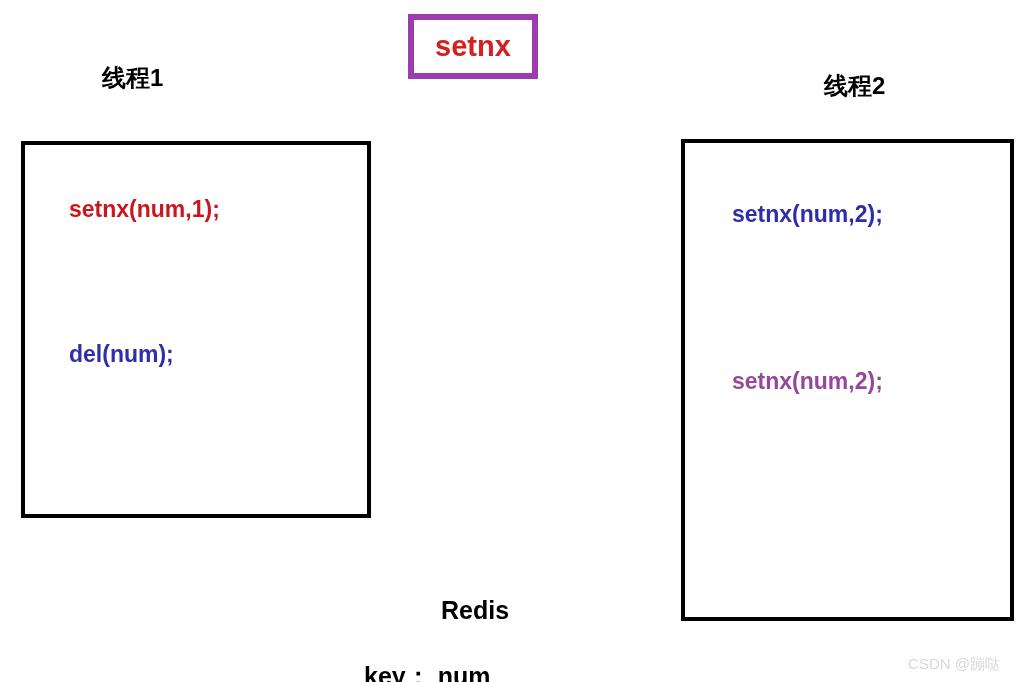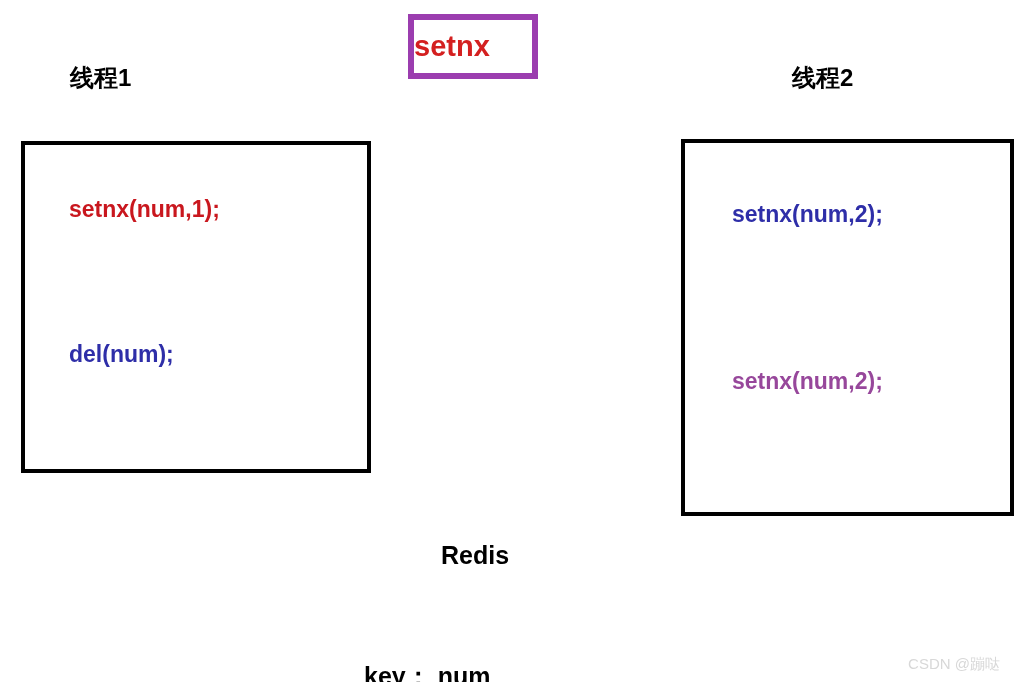--- a/index.html
+++ b/index.html
@@ -23,59 +23,60 @@
     position: absolute;
     left: 408px;
     top: 14px;
     width: 130px;
     height: 65px;
     box-sizing: border-box;
     border: 6px solid #9B3DAF;
     background: #ffffff;
     display: flex;
     align-items: center;
-    justify-content: flex-start;
+    justify-content: center;
   }
   .setnx-box .label {
     font-size: 29px;
     font-weight: 700;
     color: #D42020;
     letter-spacing: 0px;
     line-height: 1;
   }
 
   
   .thread-title {
     position: absolute;
     font-size: 24px;
     font-weight: 700;
     color: #000000;
     white-space: nowrap;
+    margin-left: 32px;
   }
   .thread-title.left  { left: 70px;  top: 62px; }
-  .thread-title.right { left: 792px; top: 62px; }
+  .thread-title.right { left: 792px; top: 70px; }
 
   
   .thread-box {
     position: absolute;
     box-sizing: border-box;
     border: 4px solid #000000;
     background: #ffffff;
   }
   .thread-box.left {
     left: 21px;
     top: 141px;
     width: 350px;
-    height: 332px;
+    height: 377px;
   }
   .thread-box.right {
     left: 681px;
     top: 139px;
     width: 333px;
-    height: 377px;
+    height: 482px;
   }
 
   
   .stmt {
     position: absolute;
     font-size: 23px;
     font-weight: 700;
     line-height: 1.45;
     white-space: nowrap;
   }
@@ -88,21 +89,21 @@
 
   
   .bottom-label {
     position: absolute;
     font-weight: 700;
     color: #000000;
     white-space: nowrap;
   }
   .redis-label {
     left: 441px;
-    top: 541px;
+    top: 596px;
     font-size: 25px;
   }
   .key-label {
     left: 364px;
     top: 660px;
     font-size: 25px;
   }
 
   
   .watermark {

